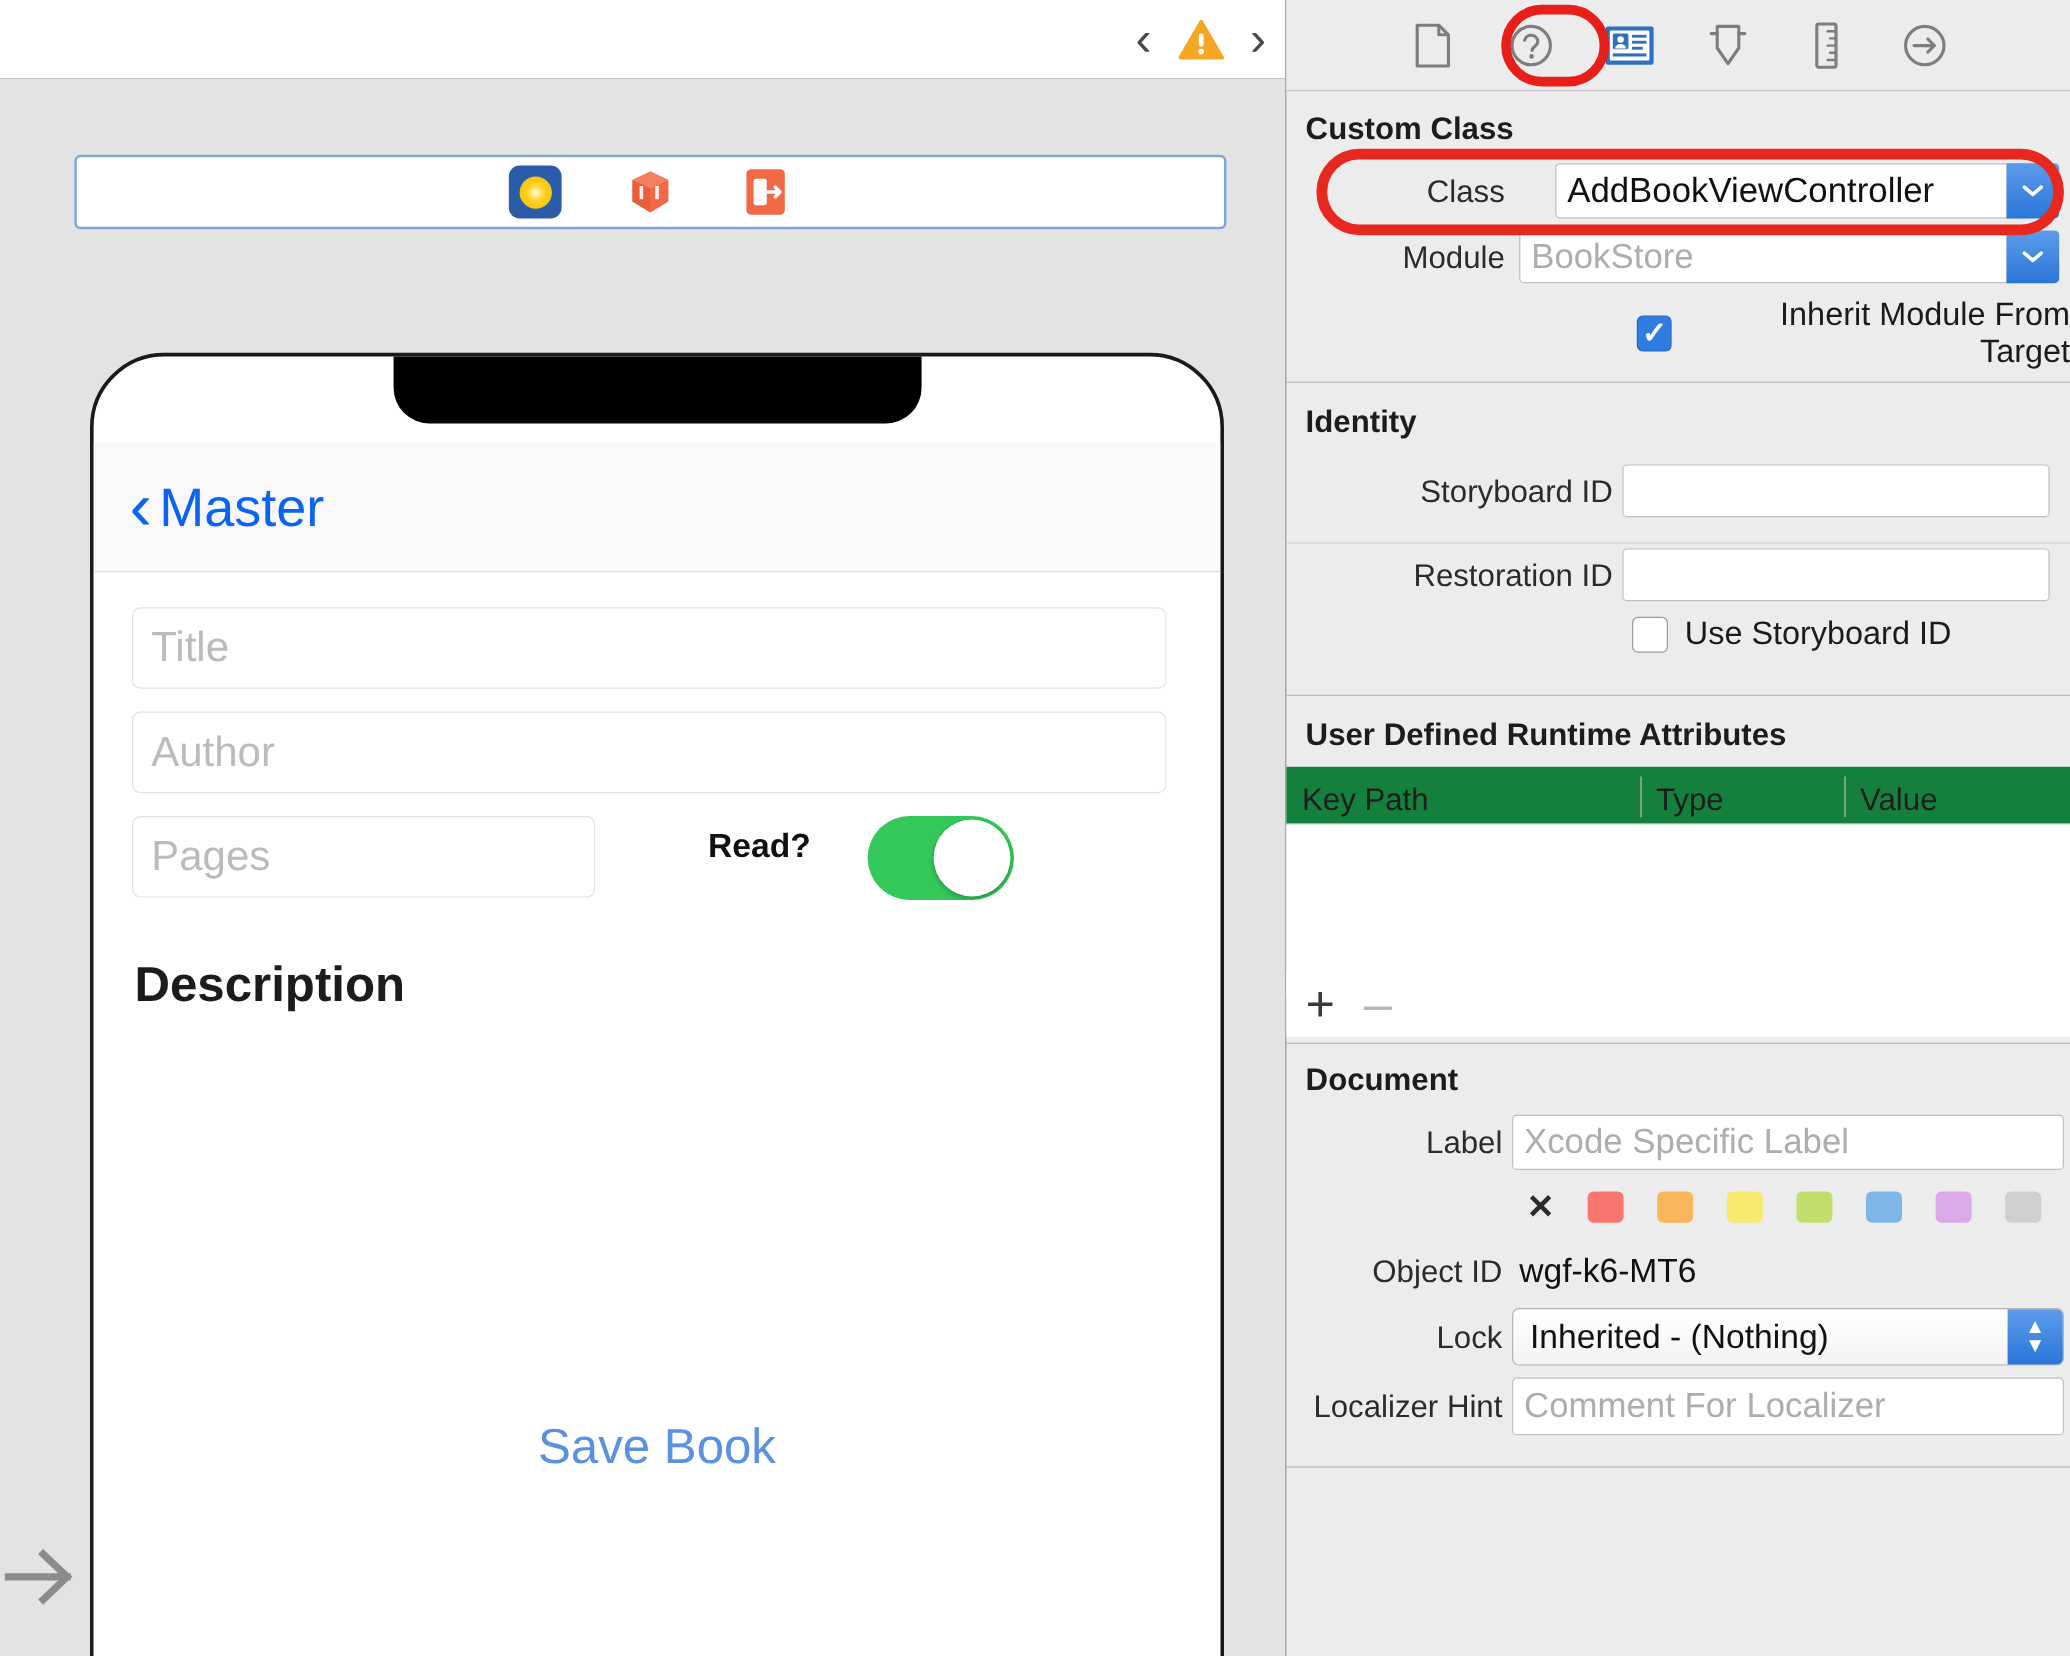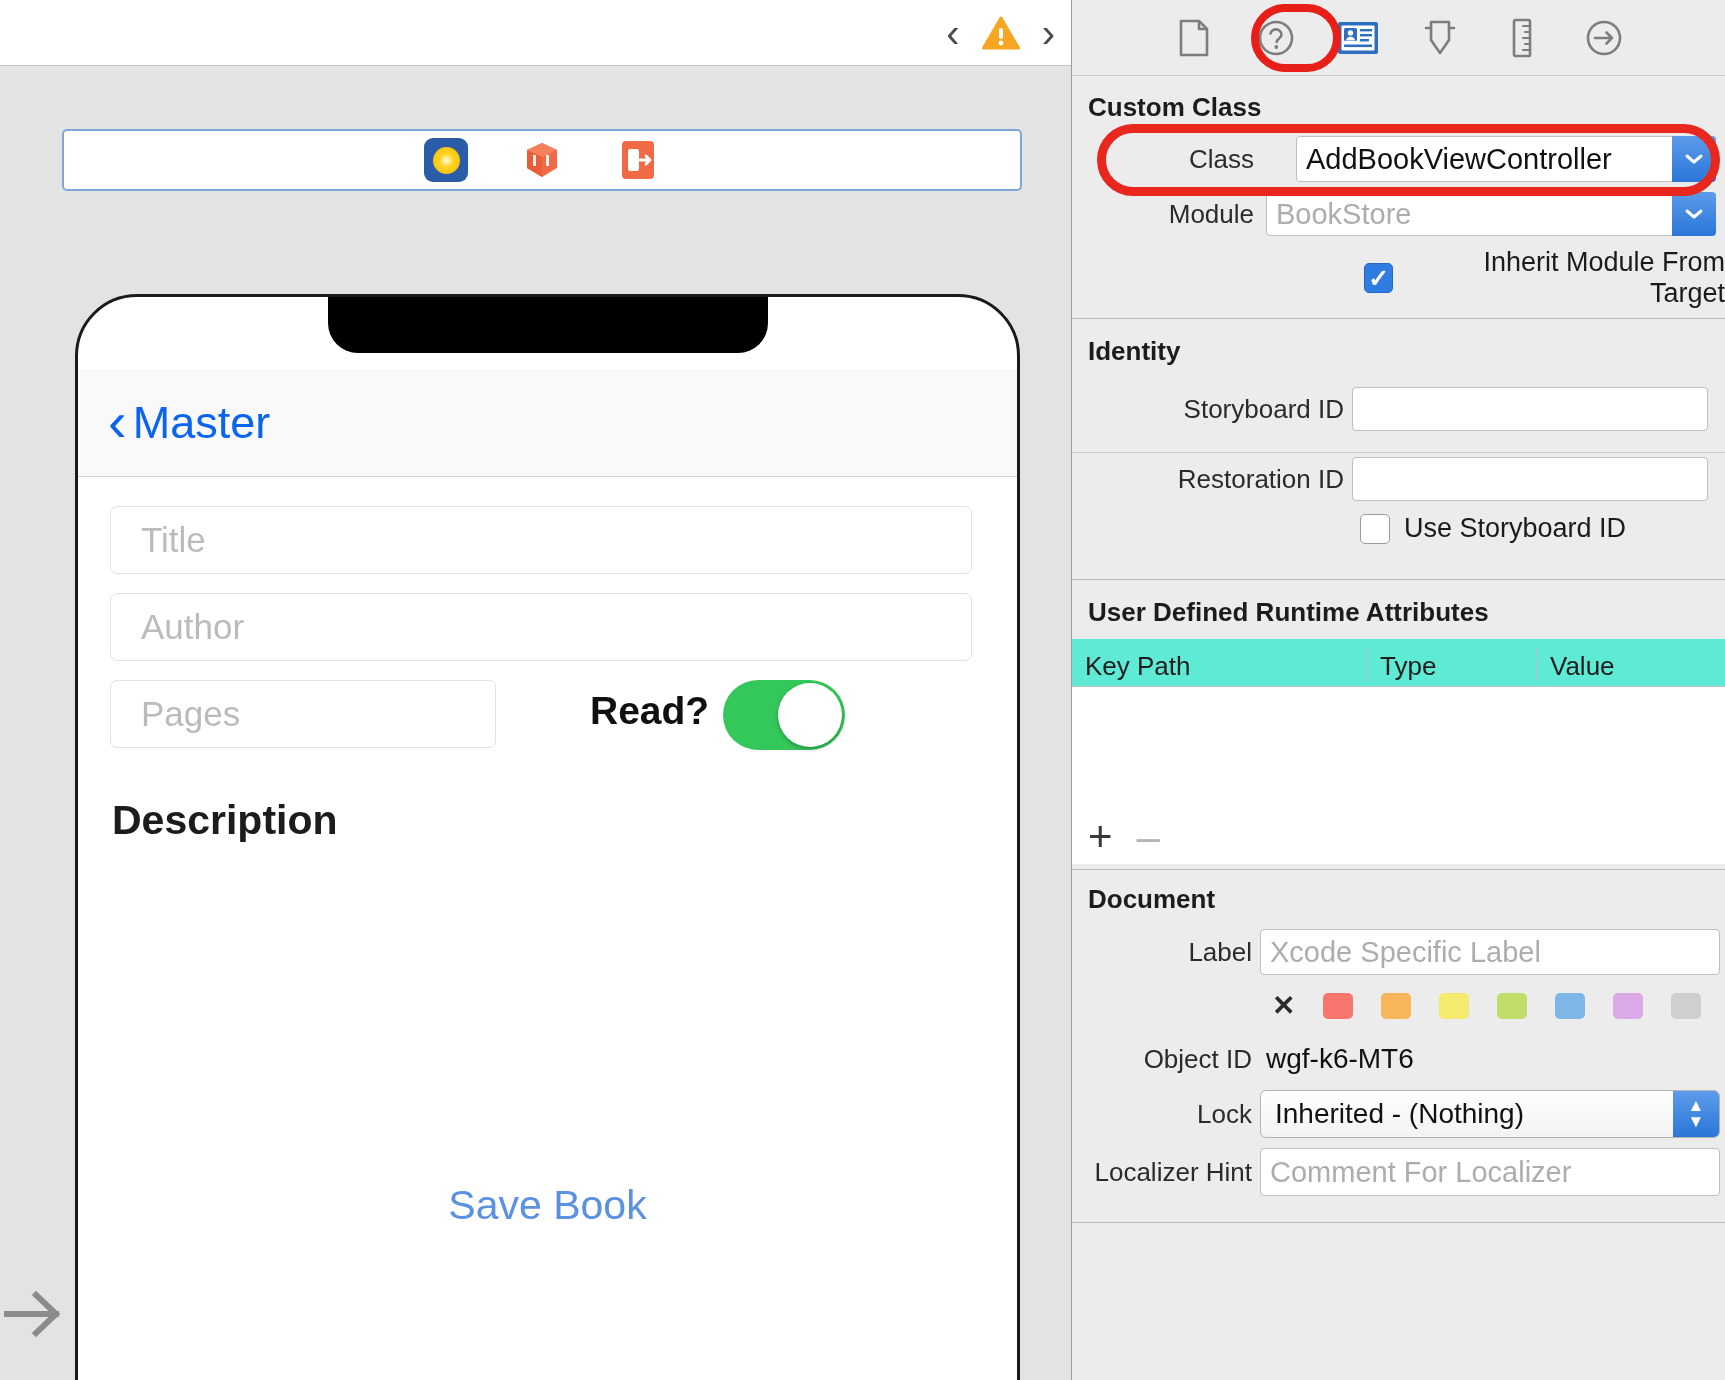--- a/index.html
+++ b/index.html
@@ -65,28 +65,28 @@
     display:flex; align-items:center;
   }
   #back-btn { display:flex; align-items:center; margin-left:30px; gap:6px; }
   .back-chev { font-size:56px; color:#0a64f0; line-height:0.8; font-weight:400; }
   #back-label { font-size:45px; color:#0a64f0; }
 
   #form-area { position:absolute; left:0; top:180px; width:100%; bottom:0; background:#ffffff; }
 
   .tf {
     position:absolute; background:#ffffff; border:1px solid #e2e2e2; border-radius:7px;
-    display:flex; align-items:center; padding-left:30px;
+    display:flex; align-items:center; padding-left:15px;
     font-size:35px; color:#bbbbbb;
   }
   #tf-title { left:32px; top:29px; width:862px; height:68px; }
   #tf-author{ left:32px; top:116px; width:862px; height:68px; }
   #tf-pages { left:32px; top:203px; width:386px; height:68px; }
 
-  #read-label { position:absolute; left:512px; top:212px; font-size:39px; font-weight:bold; color:#101010; }
+  #read-label { position:absolute; left:512px; top:212px; font-size:28px; font-weight:bold; color:#101010; }
   #read-switch {
     position:absolute; left:645px; top:203px; width:122px; height:70px;
     background:#34c759; border-radius:35px;
   }
   #read-knob { position:absolute; right:3px; top:3px; width:64px; height:64px; border-radius:50%; background:#ffffff; box-shadow:0 2px 4px rgba(0,0,0,.28); }
 
   #desc-label { position:absolute; left:34px; top:320px; font-size:41px; font-weight:bold; color:#1c1c1c; }
 
   #save-book { position:absolute; left:0; top:705px; width:100%; text-align:center; font-size:41px; color:#5a91e0; }
 
@@ -129,21 +129,21 @@
   .check-box.on { background:#2f7de1; border-color:#2569c4; }
   .check-box.on:after { content:"✓"; color:#fff; font-size:25px; line-height:1; font-weight:bold; }
   .check-label { font-size:27px; color:#1b1b1b; margin-left:14px; }
 
   #class-hl {
     position:absolute; left:1097px; top:124px; width:623px; height:72px;
     border:9px solid #e8281f; border-radius:40px; pointer-events:none;
   }
 
   
-  #udra-head { position:absolute; left:0; width:654px; height:48px; background:#5eead4; border-bottom:1px solid #c2c2c2; }
+  #udra-head { position:absolute; left:0; width:654px; height:48px; background:#15803d; border-bottom:1px solid #c2c2c2; }
   .col-h { position:absolute; top:12px; font-size:26px; color:#1d1d1d; }
   .col-div { position:absolute; top:8px; width:1px; height:34px; background:#bdbdbd; }
   #udra-body { position:absolute; left:0; width:654px; background:#ffffff; }
   #udra-toolbar { position:absolute; left:0; width:654px; height:54px; background:#ffffff; display:flex; align-items:center; padding-left:16px; gap:24px; }
   .plus-btn { font-size:42px; color:#3a3a3a; line-height:0.7; }
   .minus-btn { font-size:42px; color:#b5b5b5; line-height:0.7; }
 
   .swatch { width:30px; height:26px; border-radius:5px; }
   #swatch-x { font-size:28px; font-weight:bold; color:#2b2b2b; line-height:1; }
 

